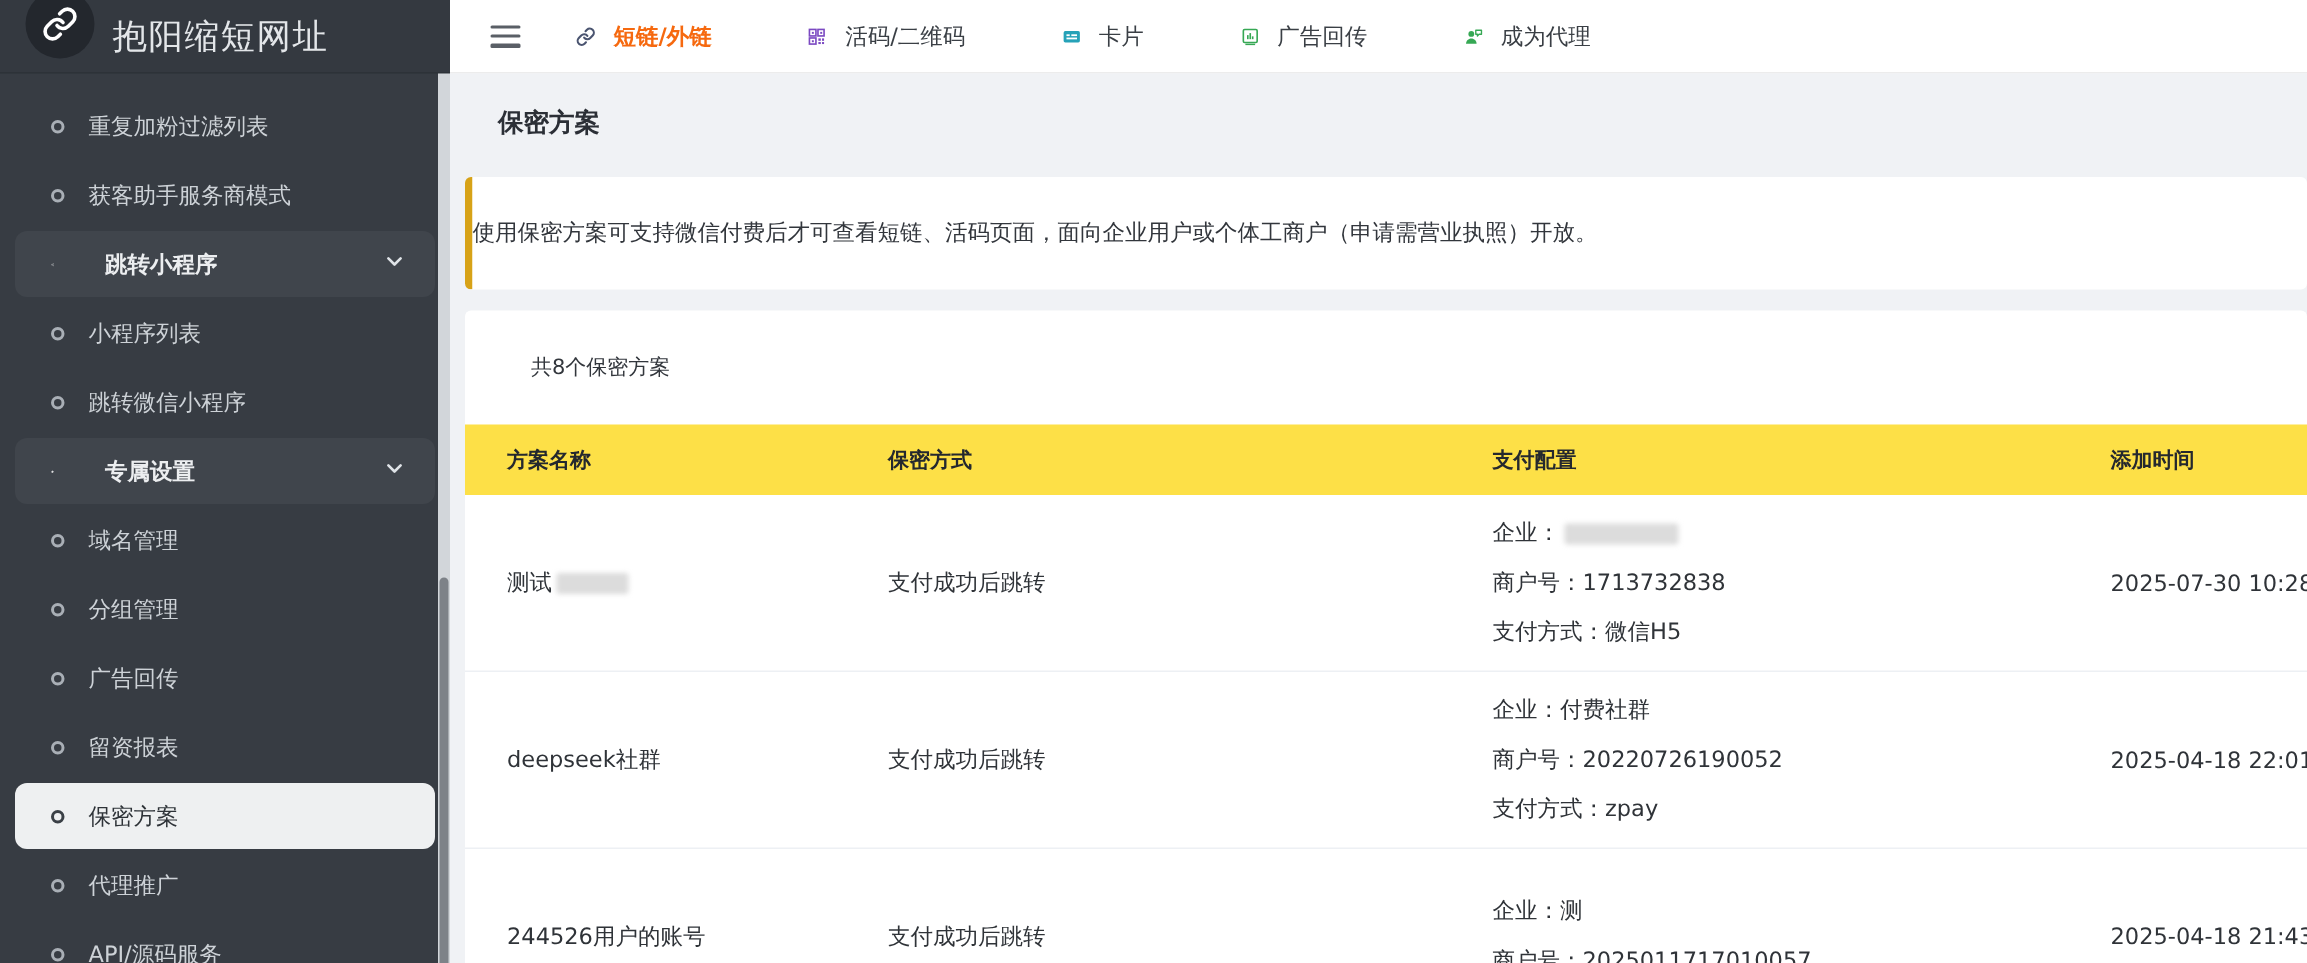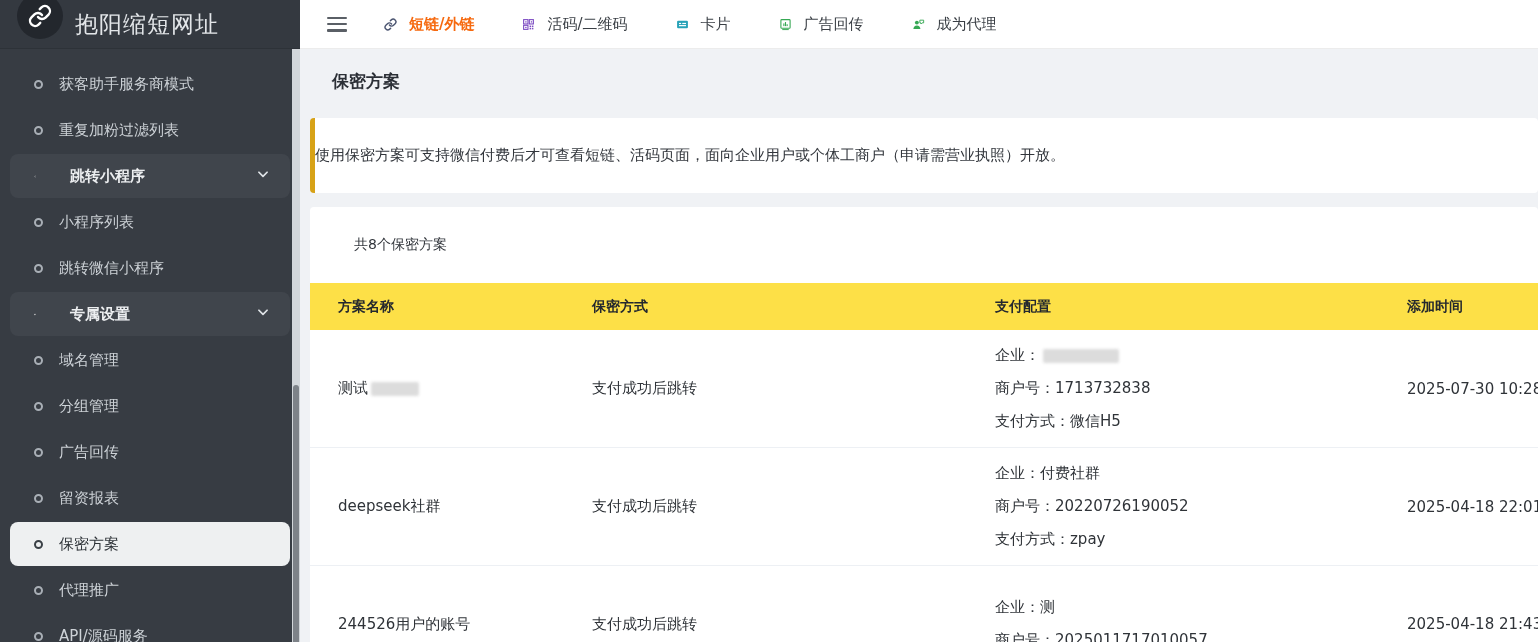--- a/index.html
+++ b/index.html
@@ -81,25 +81,25 @@
       <svg viewBox="0 0 24 24" fill="none" stroke-width="2.4" stroke-linecap="round">
         <path d="M10 13a5 5 0 0 0 7.54.54l3-3a5 5 0 0 0-7.07-7.07l-1.72 1.71"></path>
         <path d="M14 11a5 5 0 0 0-7.54-.54l-3 3a5 5 0 0 0 7.07 7.07l1.71-1.71"></path>
       </svg>
     </div>
     <div class="logo-title">抱阳缩短网址</div>
   </div>
   <div class="menu" id="sidebar-menu">
       <div class="menu-item">
     <span class="bullet"></span>
+    <span>重复加粉过滤列表</span>
+  </div>
+      <div class="menu-item">
+    <span class="bullet"></span>
     <span>获客助手服务商模式</span>
-  </div>
-      <div class="menu-item">
-    <span class="bullet"></span>
-    <span>重复加粉过滤列表</span>
   </div>
       <div class="menu-group">
     <span class="gicon" style="display:flex;margin-right:17px;width:19px;height:19px;">
           <svg viewBox="0 0 24 24" fill="none" stroke="#fff" stroke-width="2.2" style="width: 19px; height: 19px;">
             <circle cx="18" cy="5" r="3"></circle>
             <circle cx="6" cy="12" r="3"></circle>
             <circle cx="18" cy="19" r="3"></circle>
             <line x1="8.6" y1="13.5" x2="15.4" y2="17.5"></line>
             <line x1="15.4" y1="6.5" x2="8.6" y2="10.5"></line>
           </svg>
@@ -164,21 +164,21 @@
   <div class="side-scroll-track"></div>
   <div class="side-scroll-thumb"></div>
 </div>
 
 <div class="topbar">
   <div class="hamburger">
     <span></span>
       <span></span>
       <span></span>
   </div>
-  <div id="topnav-items" style="display:flex;align-items:center;">
+  <div id="topnav-items" style="display:flex;align-items:center;gap:16px;">
       <div class="nav-item active">
     <span class="nicon" style="display:flex;margin-right:6px;width:19px;height:19px;">
           <svg class="ic-slate" viewBox="0 0 24 24" fill="none" stroke="currentColor" stroke-width="2.6" stroke-linecap="round" style="width: 19px; height: 19px;">
             <path d="M10 13a5 5 0 0 0 7.54.54l3-3a5 5 0 0 0-7.07-7.07l-1.72 1.71"></path>
             <path d="M14 11a5 5 0 0 0-7.54-.54l-3 3a5 5 0 0 0 7.07 7.07l1.71-1.71"></path>
           </svg>
         </span>
     <span>短链/外链</span>
   </div>
       <div class="nav-item">

